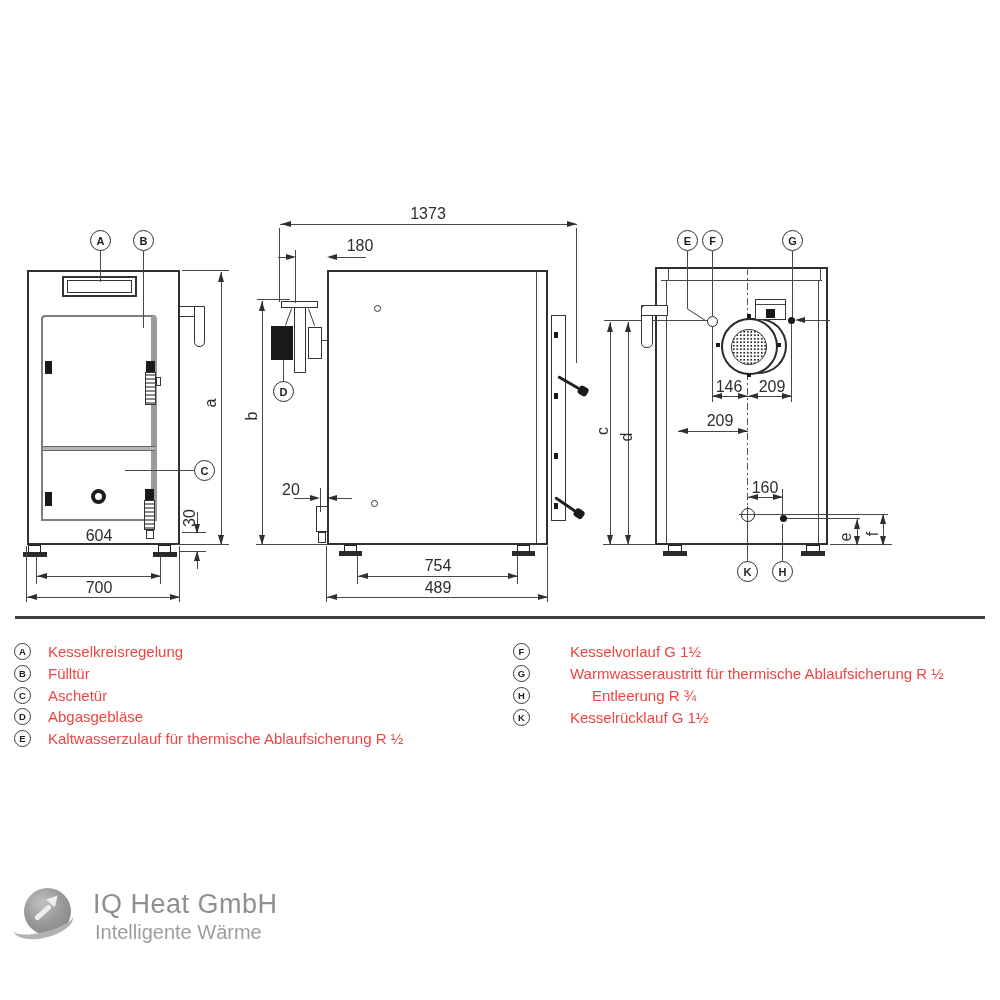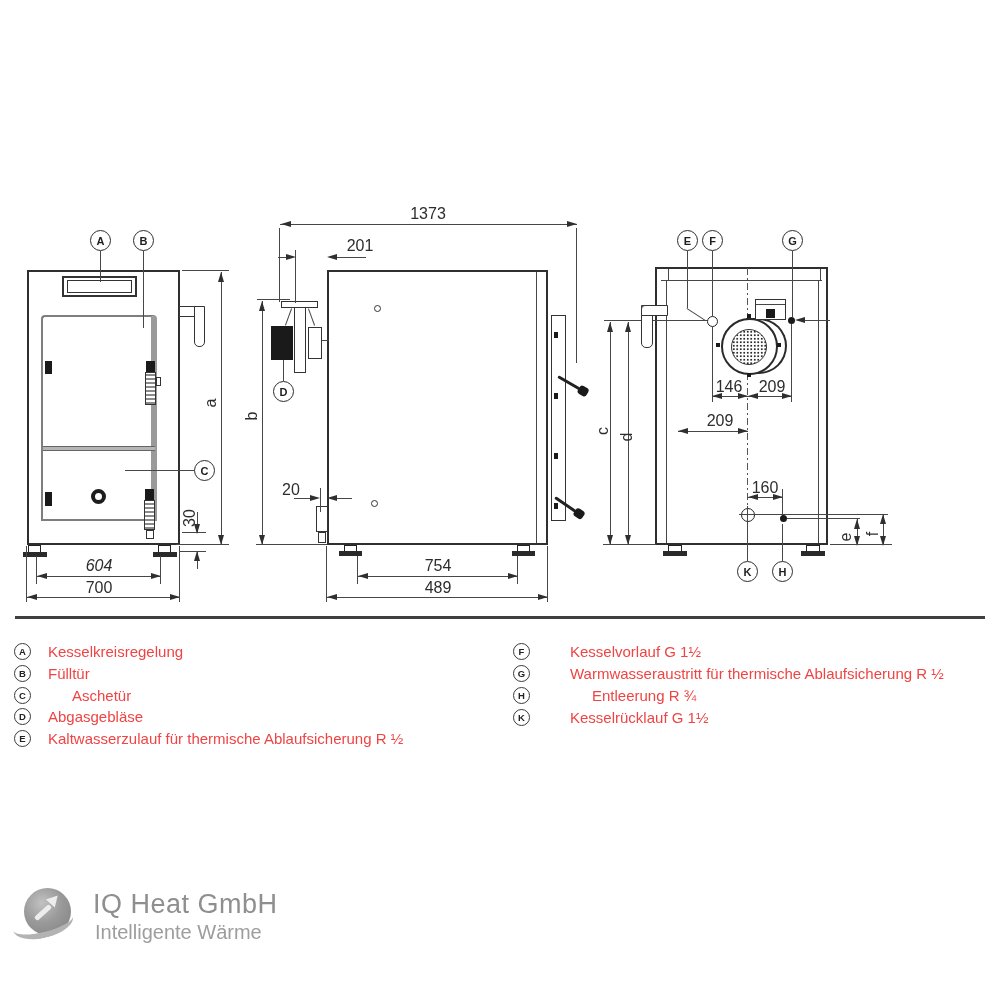--- a/index.html
+++ b/index.html
@@ -97,21 +97,21 @@
     <div class="a-d" style="left:194px;top:524px;"></div>
     <div class="vl1" style="left:197px;top:551px;height:18px;"></div>
     <div class="a-u" style="left:194px;top:551px;"></div>
     <div class="dimtext rot" style="left:178px;top:509px;width:24px;">30</div>
 
     <div class="vl1" style="left:36px;top:556px;height:28px;"></div>
     <div class="vl1" style="left:160px;top:556px;height:28px;"></div>
     <div class="hl1" style="left:36px;top:576px;width:125px;"></div>
     <div class="a-l" style="left:37px;top:573px;"></div>
     <div class="a-r" style="left:151px;top:573px;"></div>
-    <div class="dimtext" style="left:74px;top:557px;width:50px;font-style:italic;">604</div>
+    <div class="dimtext" style="left:74px;top:527px;width:50px;">604</div>
 
     <div class="vl1" style="left:26px;top:546px;height:56px;"></div>
     <div class="vl1" style="left:179px;top:546px;height:56px;"></div>
     <div class="hl1" style="left:26px;top:597px;width:154px;"></div>
     <div class="a-l" style="left:27px;top:594px;"></div>
     <div class="a-r" style="left:170px;top:594px;"></div>
     <div class="dimtext" style="left:74px;top:579px;width:50px;text-align:center;">700</div>
   </div>
 
   <div>
@@ -160,21 +160,21 @@
     <div class="a-r" style="left:567px;top:221px;"></div>
     <div class="vl1" style="left:279px;top:228px;height:74px;"></div>
     <div class="vl1" style="left:576px;top:228px;height:135px;"></div>
     <div class="dimtext" style="left:398px;top:205px;width:60px;">1373</div>
 
     <div class="vl1" style="left:295px;top:250px;height:53px;"></div>
     <div class="hl1" style="left:278px;top:257px;width:9px;"></div>
     <div class="a-r" style="left:286px;top:254px;"></div>
     <div class="a-l" style="left:327px;top:254px;"></div>
     <div class="hl1" style="left:337px;top:257px;width:29px;"></div>
-    <div class="dimtext" style="left:338px;top:237px;width:44px;">201</div>
+    <div class="dimtext" style="left:338px;top:237px;width:44px;">180</div>
 
     <div class="vl1" style="left:320px;top:488px;height:24px;"></div>
     <div class="hl1" style="left:294px;top:498px;width:17px;"></div>
     <div class="a-r" style="left:310px;top:495px;"></div>
     <div class="a-l" style="left:327px;top:495px;"></div>
     <div class="hl1" style="left:337px;top:498px;width:15px;"></div>
     <div class="dimtext" style="left:278px;top:481px;width:26px;">20</div>
 
     <div class="hl1" style="left:257px;top:299px;width:33px;"></div>
     <div class="hl1" style="left:256px;top:544px;width:71px;"></div>
@@ -310,21 +310,21 @@
         <span>A</span>
       </div>
     <div class="leg-text" style="left:48px;top:643px;">Kesselkreisregelung</div>
     <div class="leg-circ" style="left:14px;top:665px;">
         <span>B</span>
       </div>
     <div class="leg-text" style="left:48px;top:665px;">Fülltür</div>
     <div class="leg-circ" style="left:14px;top:687px;">
         <span>C</span>
       </div>
-    <div class="leg-text" style="left:48px;top:687px;margin-left:24px;">Aschetür</div>
+    <div class="leg-text" style="left:48px;top:687px;">Aschetür</div>
     <div class="leg-circ" style="left:14px;top:708px;">
         <span>D</span>
       </div>
     <div class="leg-text" style="left:48px;top:708px;">Abgasgebläse</div>
     <div class="leg-circ" style="left:14px;top:730px;">
         <span>E</span>
       </div>
     <div class="leg-text" style="left:48px;top:730px;">Kaltwasserzulauf für thermische Ablaufsicherung R ½</div>
 
     <div class="leg-circ" style="left:513px;top:643px;">

